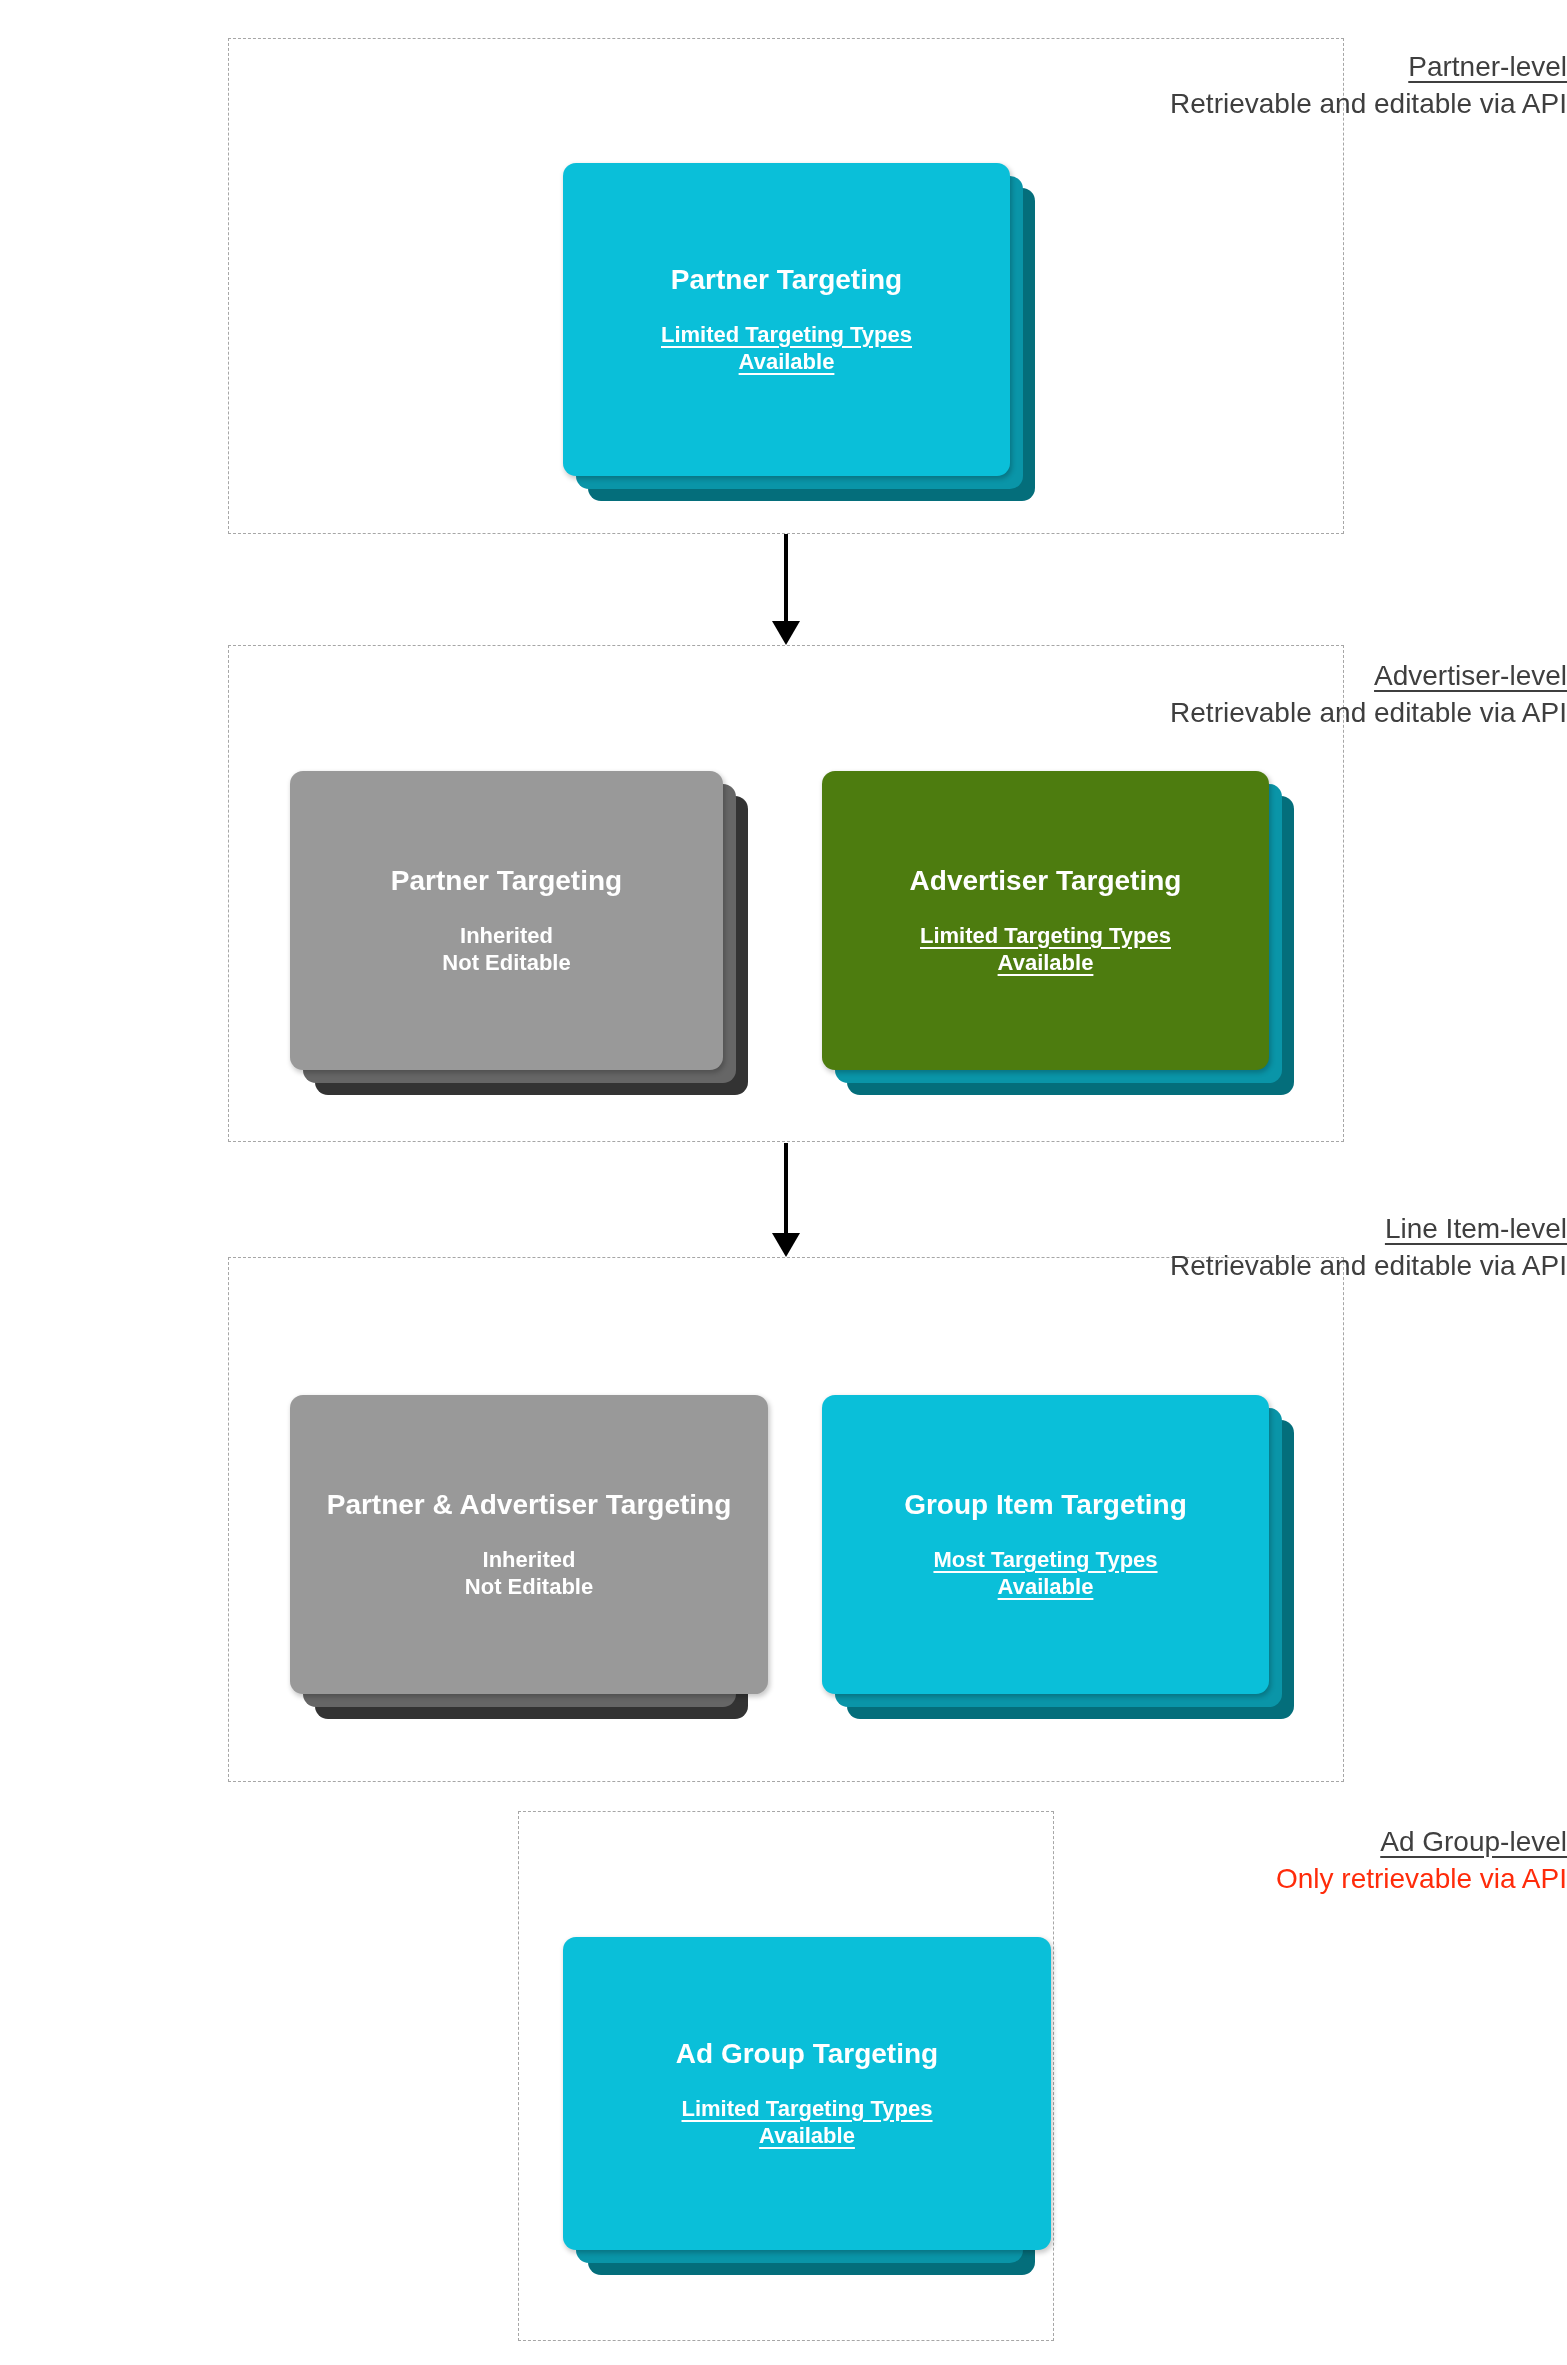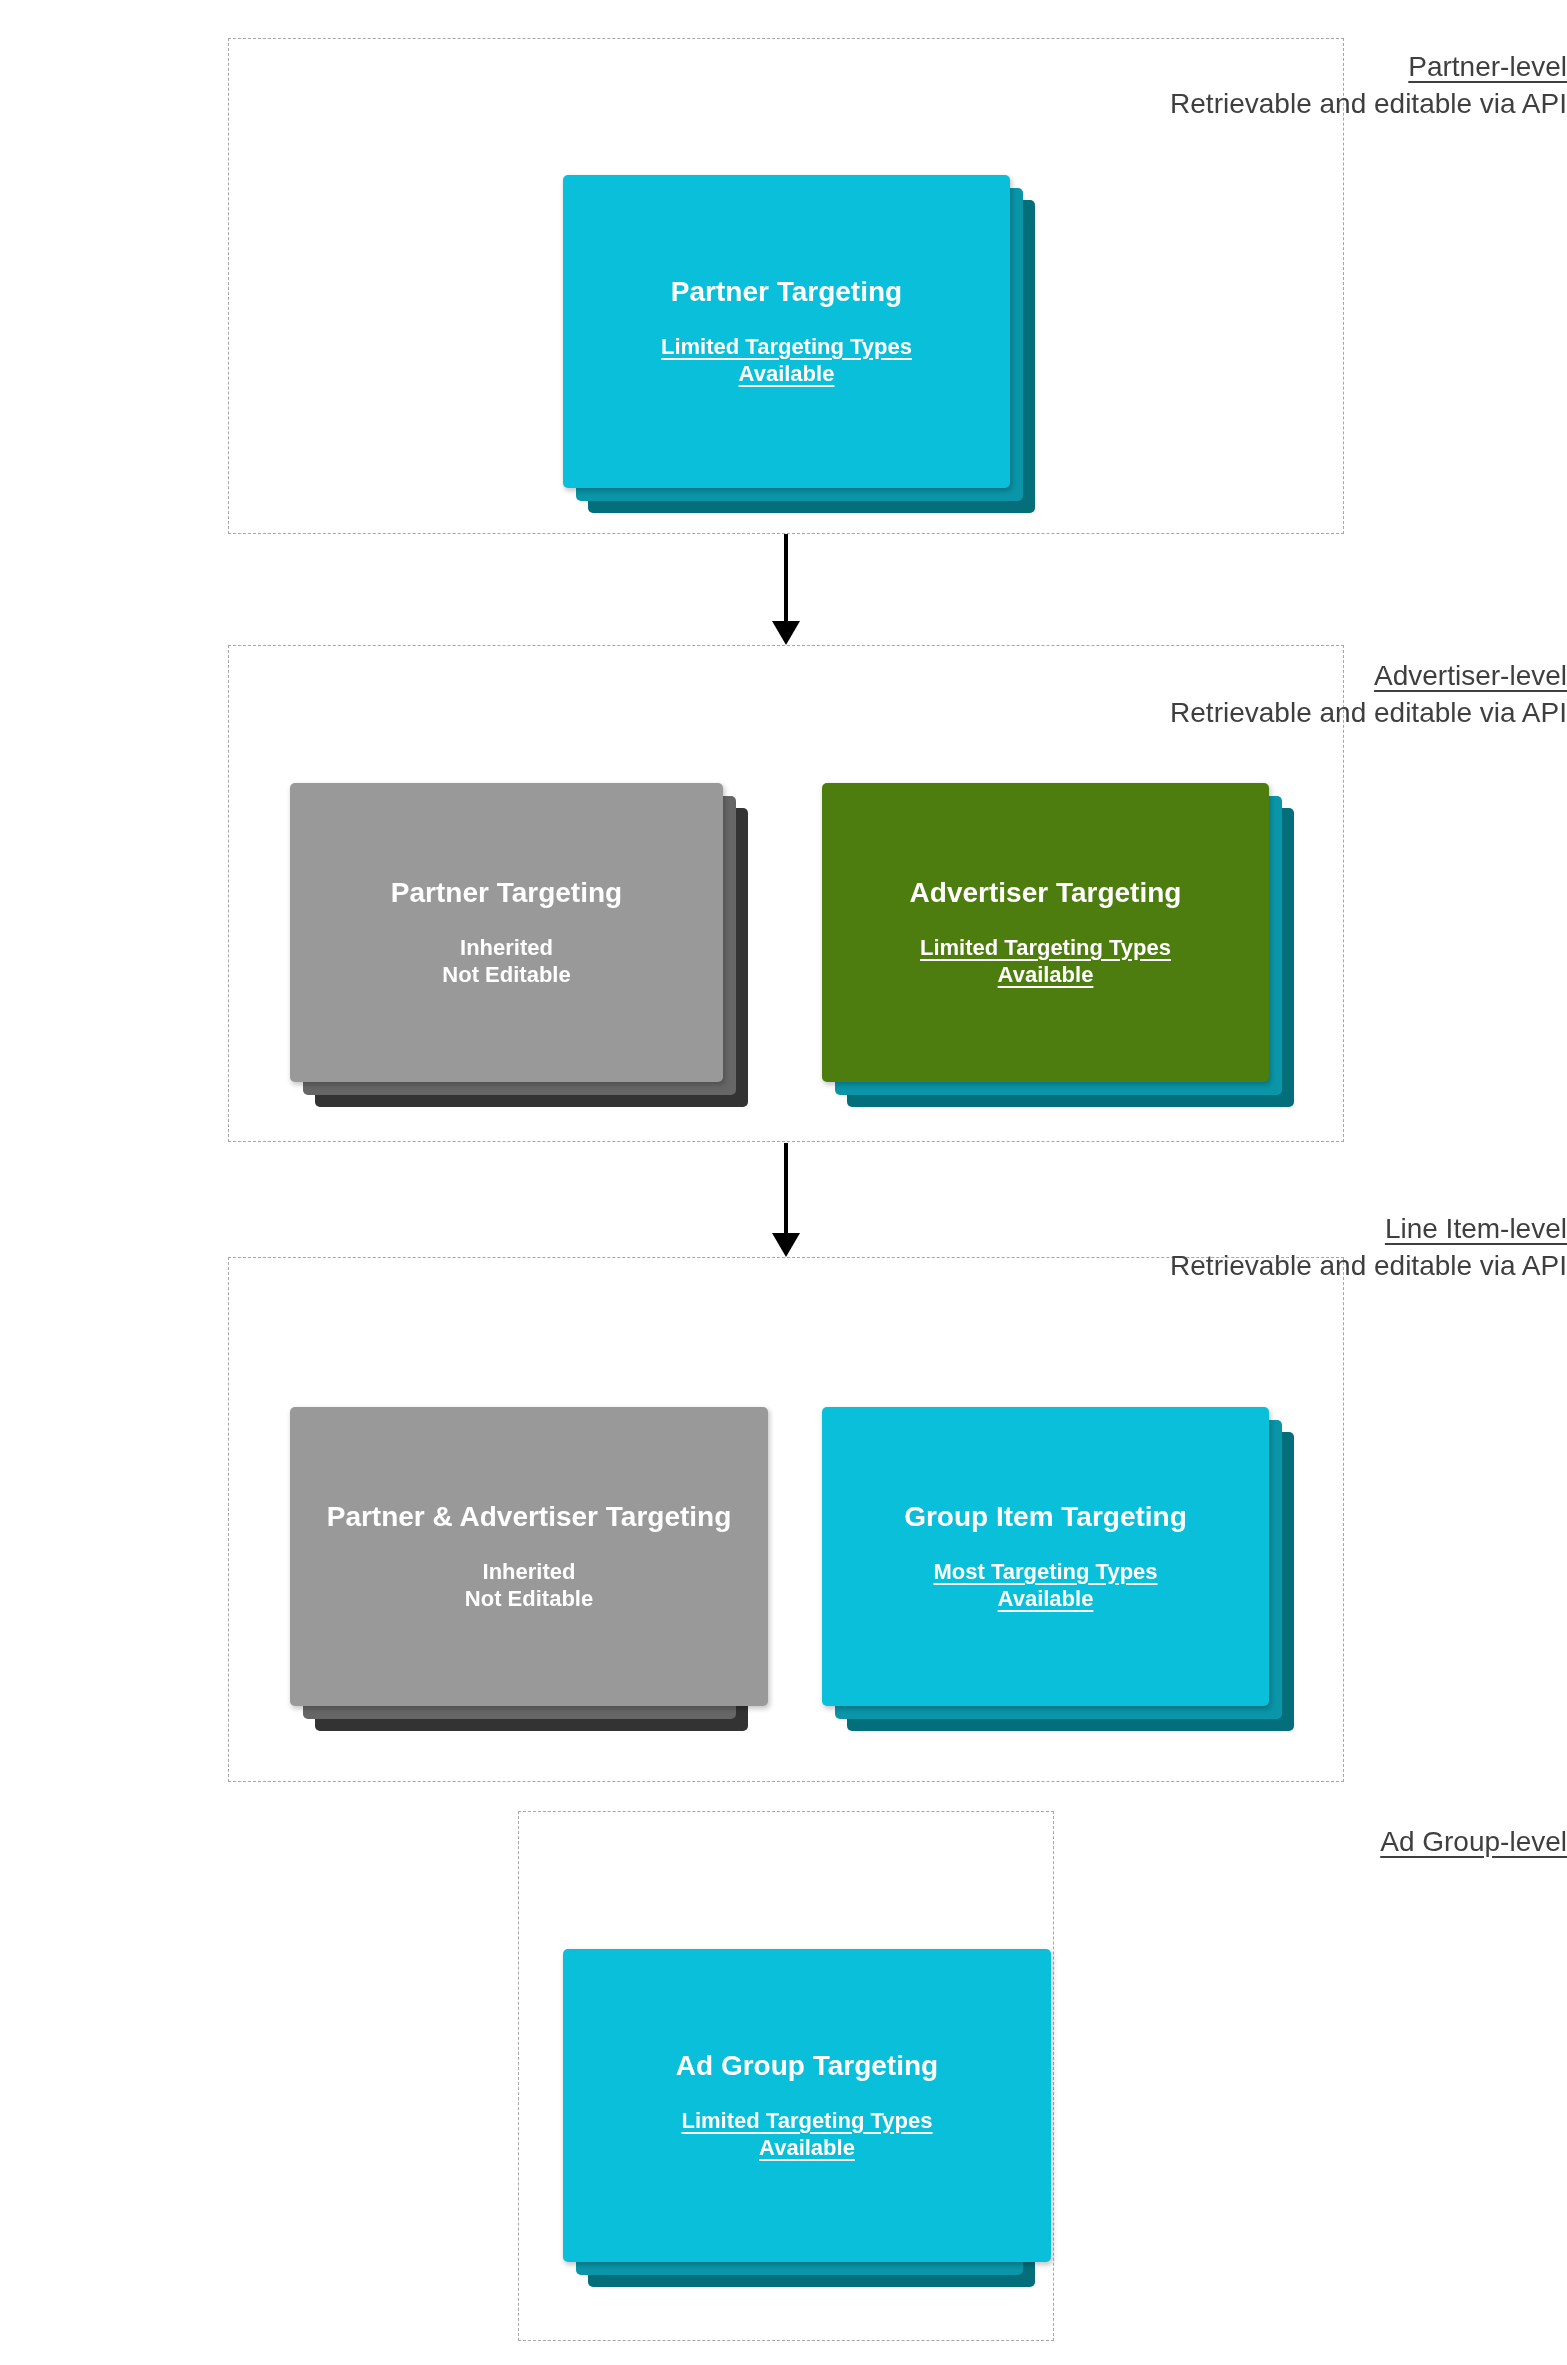--- a/index.html
+++ b/index.html
@@ -67,22 +67,21 @@
   #head-lineitem   { top: 1212px; }
   #head-adgroup    { top: 1825px; }
 
   
   .stack {
     position: absolute;
     width: 0; height: 0;
   }
   .layer {
     position: absolute;
-    border-radius: 5px;
-    margin-top: 12px;
+    border-radius: 13px;
   }
   .layer.back2 { }
   .layer.back1 { }
   .layer.front {
     box-shadow: 1.8px 2.7px 5.4px rgba(0,0,0,0.22);
     display: flex;
     flex-direction: column;
     align-items: center;
     justify-content: center;
     box-sizing: border-box;
@@ -226,20 +225,21 @@
       <div class="card-sub underlined">
         <span>Most Targeting Types</span><br>
         <span>Available</span>
       </div>
     </div>
   </div>
 
   <div class="level-box" id="box-adgroup"></div>
   <div class="level-head" id="head-adgroup">
     <span class="level-title">Ad Group-level</span>
+    <span class="level-sub danger">Only retrievable via API</span>
   </div>
 
   <div class="stack" style="left:563px; top:1937px;">
     <div class="layer back2" style="left:25px; top:25px; width:447px; height:313px; background:#046E7B;"></div>
     <div class="layer back1" style="left:12.5px; top:12.5px; width:447px; height:313px; background:#0A95A8;"></div>
     <div class="layer front" style="left:0px; top:0px; width:488px; height:313px; background:#0ABFD9;">
       <div class="card-title">Ad Group Targeting</div>
       <div class="card-sub underlined">
         <span>Limited Targeting Types</span><br>
         <span>Available</span>

